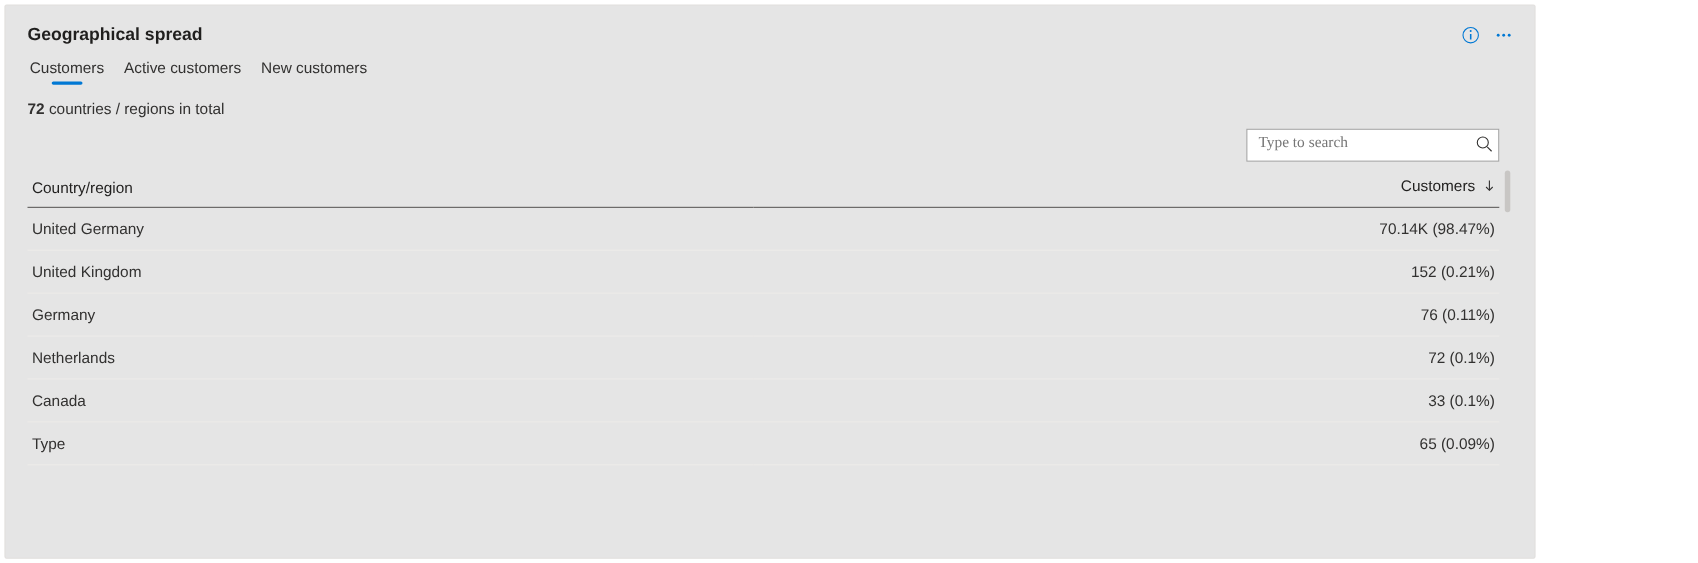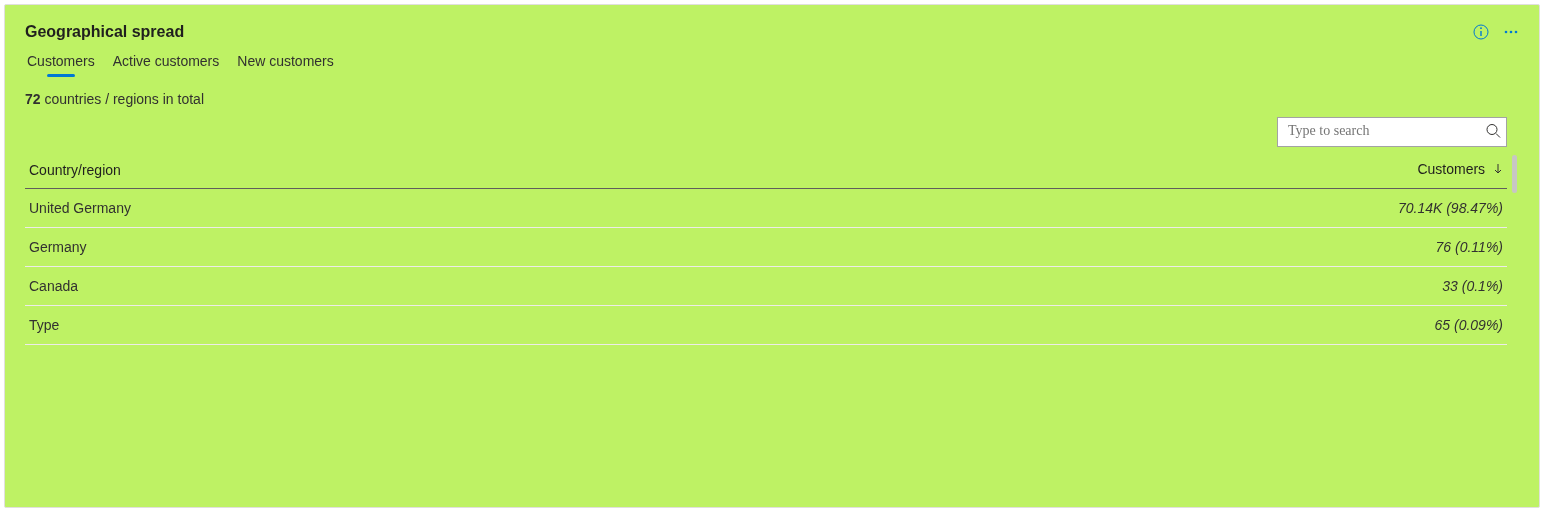--- a/index.html
+++ b/index.html
@@ -6,22 +6,22 @@
     body {
       font-family: "Segoe UI", -apple-system, BlinkMacSystemFont, sans-serif;
       font-size: 14px;
       color: #323130;
       background: #fff;
       padding: 4px;
     }
     .card {
       border: 1px solid #e1dfdd;
       border-radius: 2px;
-      background: #bef264;
-      width: 1536px;
+      background: #e5e5e5;
+      width: 1392px;
       height: 504px;
       padding: 18px 20px;
       position: relative;
     }
     .card-header {
       display: flex;
       align-items: center;
       justify-content: space-between;
       margin-bottom: 12px;
     }
@@ -127,21 +127,20 @@
       margin-left: 4px;
     }
     tbody td {
       padding: 11px 4px;
       border-bottom: 1px solid #edebe9;
       color: #323130;
     }
     tbody td.num {
       text-align: right;
       white-space: nowrap;
-      font-style: italic;
     }
     .icon-btn { cursor: pointer; display:flex; align-items:center; justify-content:center; }
   </style>
 </head>
 <body>
 
 <div class="card">
 
   <div class="card-header">
     <div class="card-title">Geographical spread</div>
@@ -202,24 +201,32 @@
             </span>
           </th>
         </tr>
       </thead>
       <tbody>
         <tr>
           <td>United Germany</td>
           <td class="num">70.14K (98.47%)</td>
         </tr>
         <tr>
+          <td>United Kingdom</td>
+          <td class="num">152 (0.21%)</td>
+        </tr>
+        <tr>
           <td>Germany</td>
           <td class="num">76 (0.11%)</td>
         </tr>
         <tr>
+          <td>Netherlands</td>
+          <td class="num">72 (0.1%)</td>
+        </tr>
+        <tr>
           <td>Canada</td>
           <td class="num">33 (0.1%)</td>
         </tr>
         <tr>
           <td>Type</td>
           <td class="num">65 (0.09%)</td>
         </tr>
       </tbody>
     </table>
   </div>

